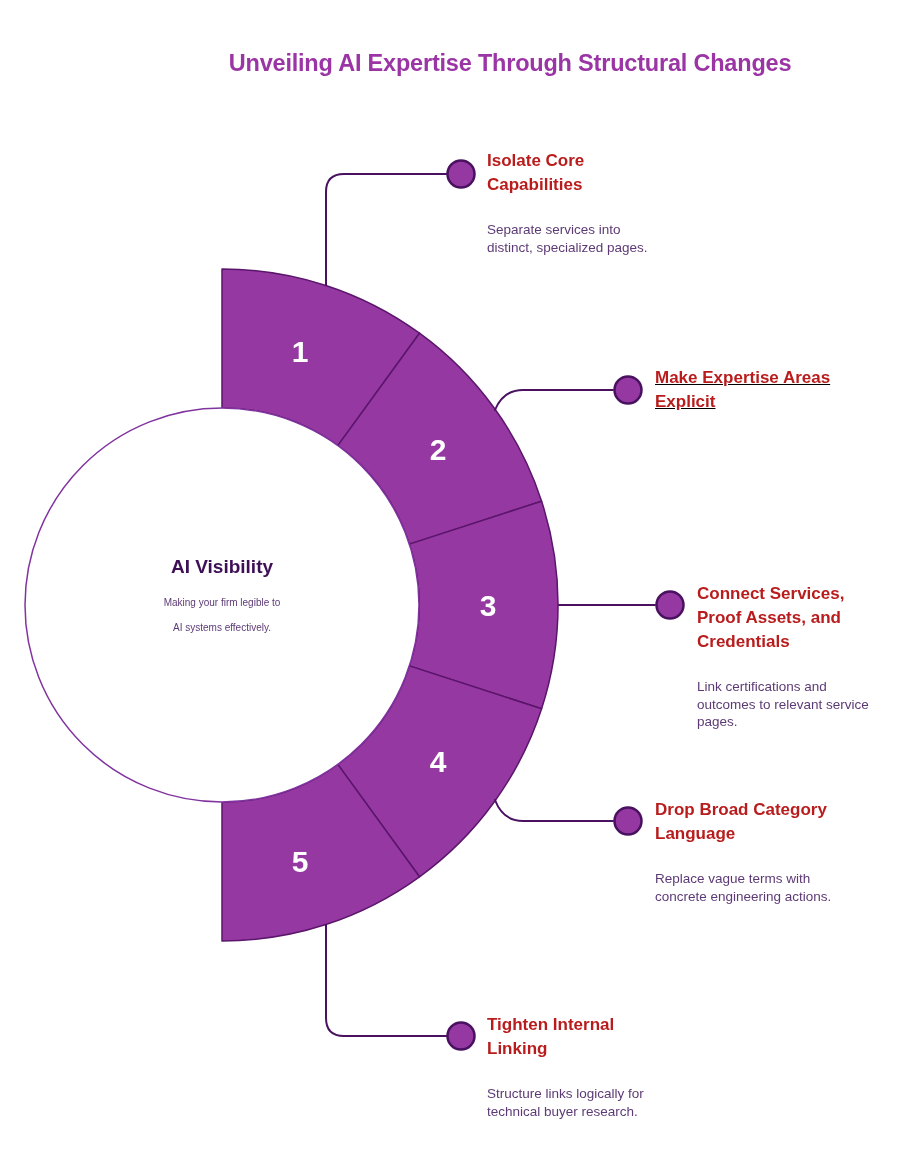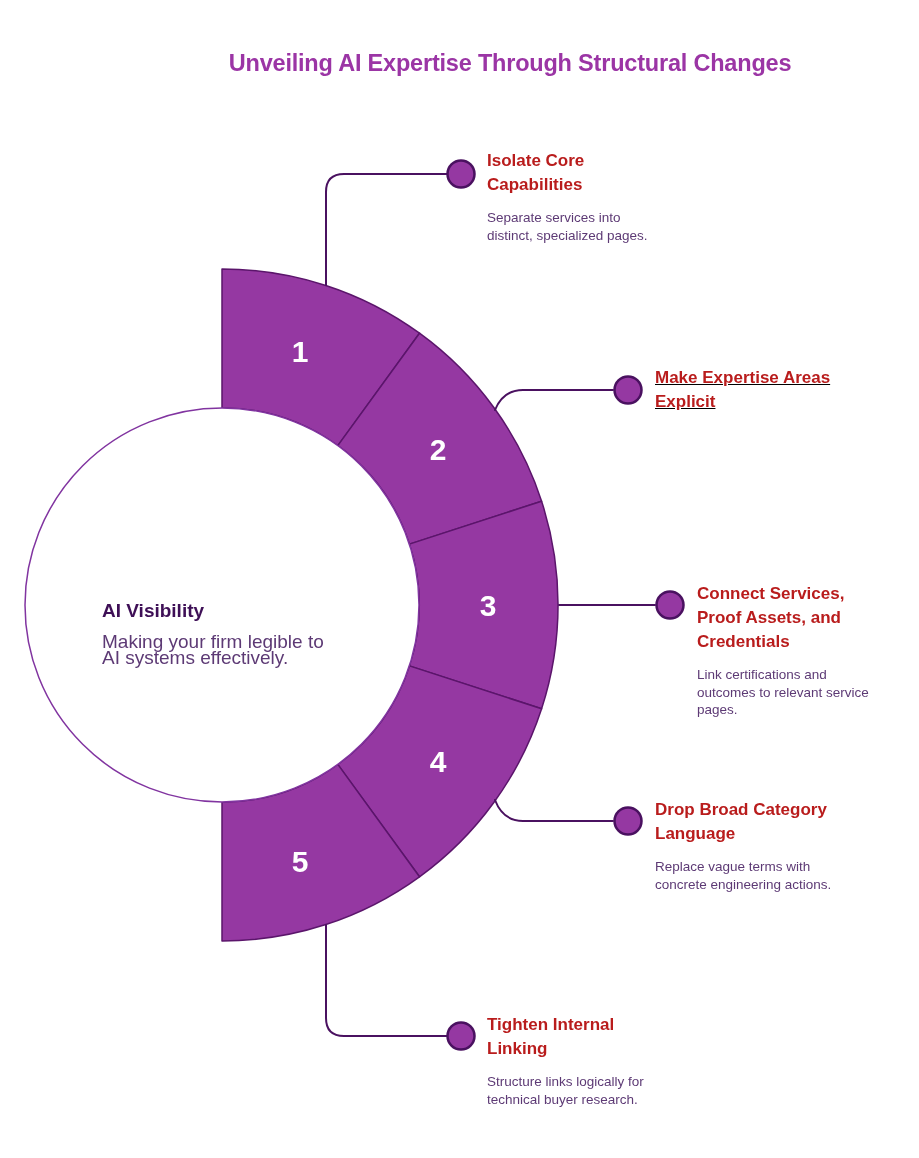--- a/index.html
+++ b/index.html
@@ -20,47 +20,47 @@
     transform: translateX(-50%);
     white-space: nowrap;
     font-size: 23.5px;
     font-weight: bold;
     color: #9B35A5;
     letter-spacing: -0.2px;
   }
   .center-block {
     position: absolute;
     left: 222px;
-    top: 600px;
+    top: 556px;
     transform: translateX(-50%);
     width: 240px;
-    text-align: left;
+    text-align: center;
   }
   .center-heading {
     font-size: 19px;
     font-weight: bold;
     color: #3E0F56;
   }
   .center-desc {
     margin-top: 12px;
-    font-size: 19px;
-    line-height: 16px;
+    font-size: 10px;
+    line-height: 25px;
     color: #5D3A75;
     white-space: pre-line;
   }
   .item { position: absolute; width: 240px; text-align: left; }
   .item-heading {
     font-size: 17px;
     line-height: 24px;
     font-weight: bold;
     color: #b91c1c;
     white-space: pre-line;
   }
   .item-desc {
-    margin-top: 12px;
+    margin-top: 24px;
     font-size: 13.5px;
     line-height: 17.5px;
     color: #5D3A75;
     white-space: pre-line;
   }
   .item-1 { left: 487px; top: 149px; }
   .item-2 { left: 655px; top: 366px; text-decoration: underline; }
   .item-3 { left: 697px; top: 582px; }
   .item-4 { left: 655px; top: 798px; }
   .item-5 { left: 487px; top: 1013px; }

